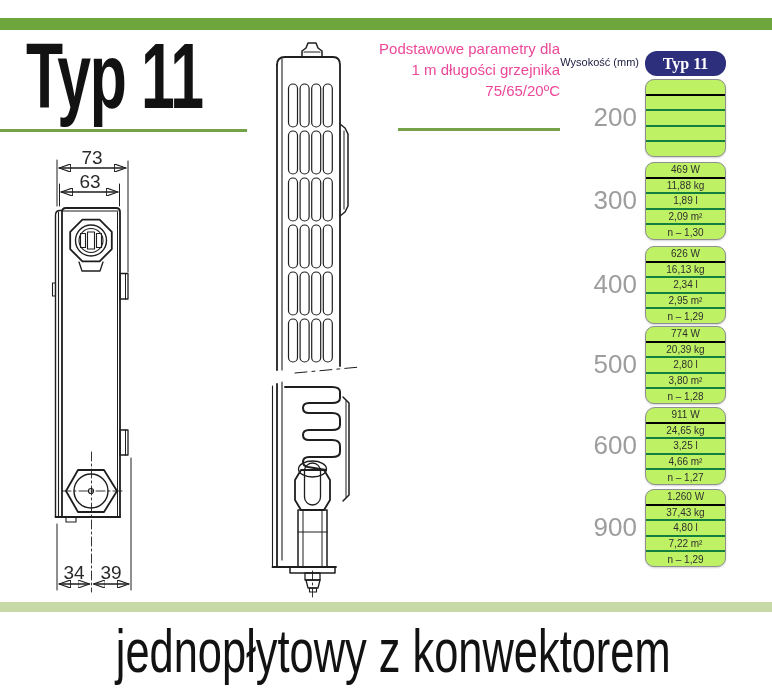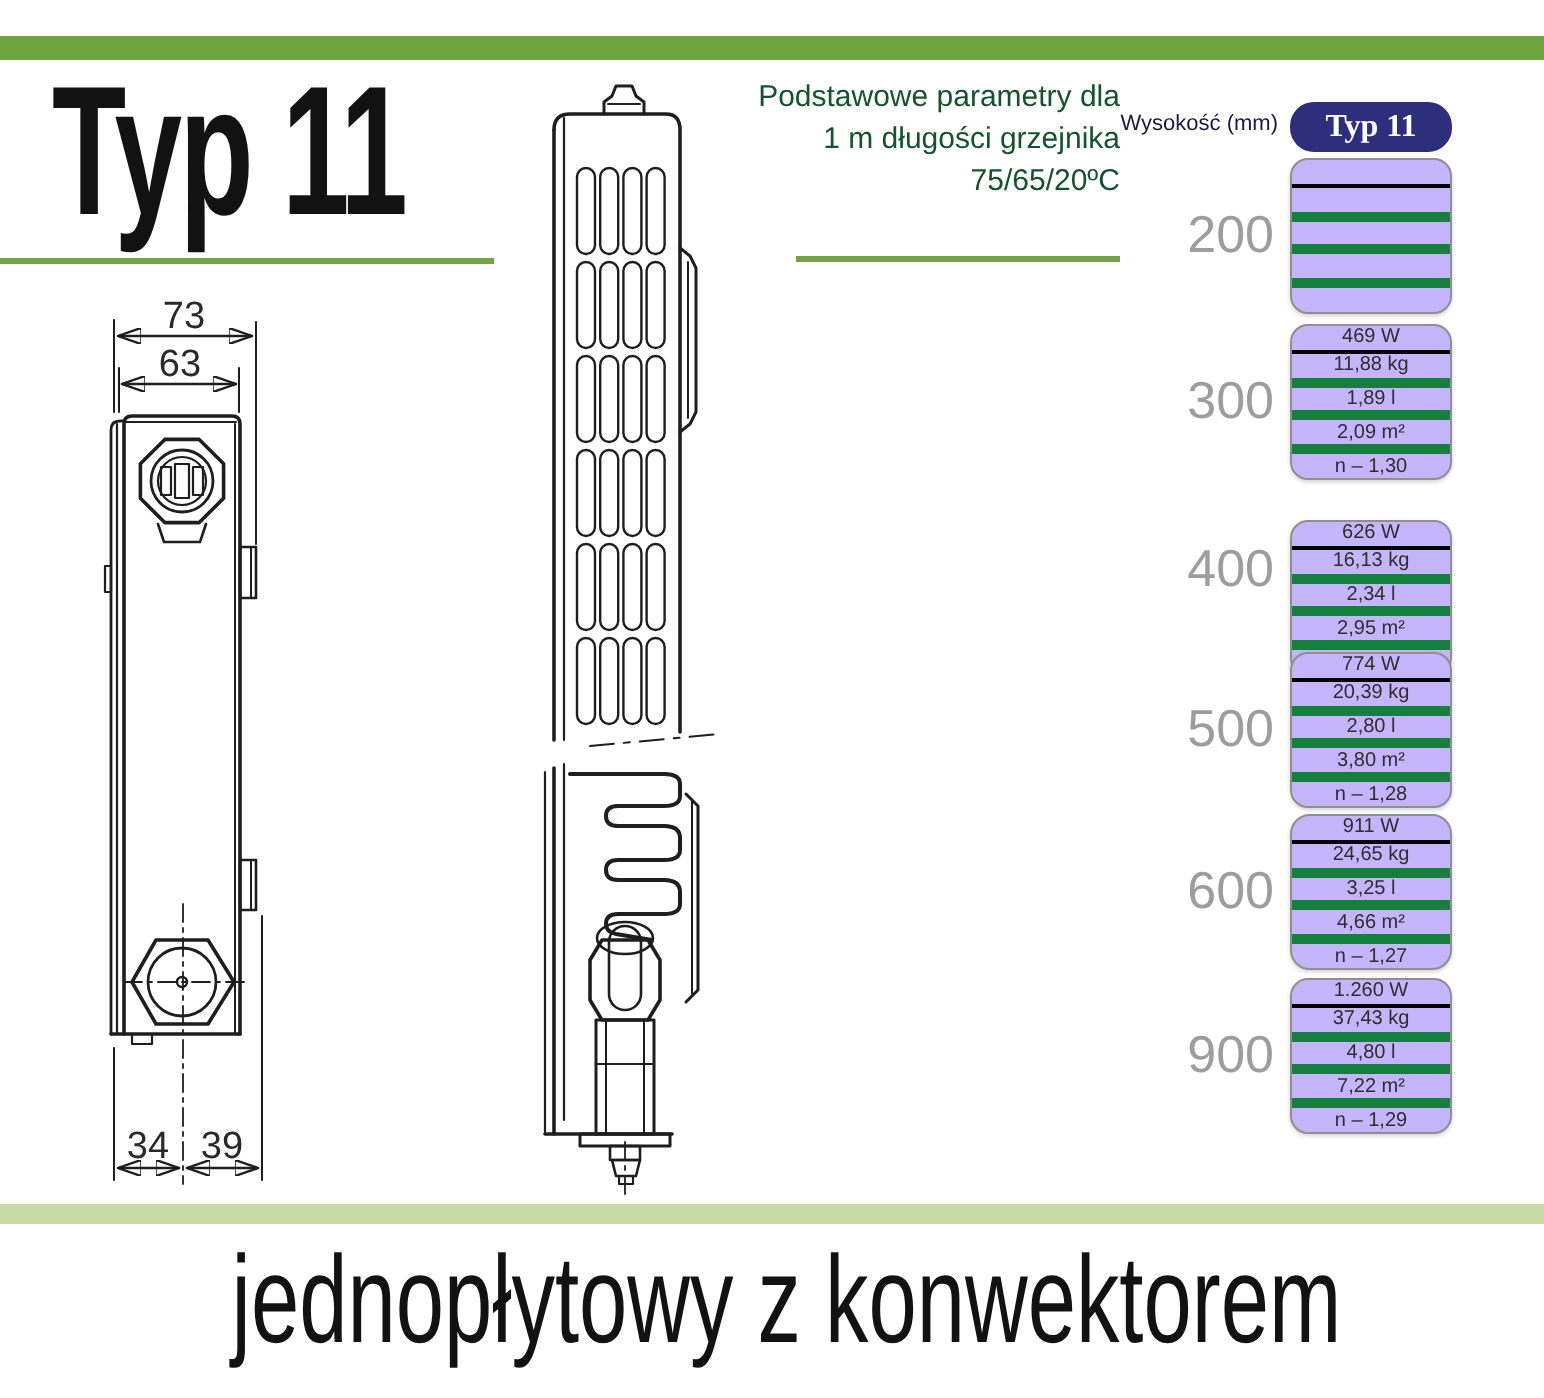--- a/index.html
+++ b/index.html
@@ -3,33 +3,33 @@
 <meta charset="utf-8">
 <style>
   html,body{margin:0;padding:0;background:#e9e9e9;}
   .stage{position:relative;width:772px;height:699px;background:#ffffff;overflow:hidden;
          font-family:"Liberation Sans",sans-serif;}
   .topbar{position:absolute;left:0;top:18px;width:772px;height:12px;background:#6ca63c;}
   .title{position:absolute;left:26px;top:30px;font-size:92px;line-height:1;font-weight:700;
          color:#121212;transform:scaleX(0.66);transform-origin:left top;letter-spacing:-2px;white-space:nowrap;}
   .title-underline{position:absolute;left:0;top:129px;width:247px;height:3px;background:#76a247;}
   .params{position:absolute;right:212px;top:38px;width:280px;text-align:right;
-          font-size:15px;line-height:21px;color:#14532d;}
+          font-size:15px;line-height:21px;color:#ec4899;}
   .params-underline{position:absolute;left:398px;top:128px;width:162px;height:3px;background:#76a247;}
   .wys-label{position:absolute;left:545px;top:56px;width:94px;text-align:right;
              font-size:11px;color:#1a1a40;}
   .pill{position:absolute;left:645px;top:51px;width:81px;height:25px;background:#2d2f7c;
         border-radius:12px;display:flex;align-items:center;justify-content:center;
         color:#ffffff;font-family:"Liberation Serif",serif;font-weight:700;font-size:16px;}
-  .spec-block{position:absolute;left:645px;width:81px;height:78px;background:#c4b5fd;
+  .spec-block{position:absolute;left:645px;width:81px;height:78px;background:#bef264;
               border:1px solid #8f8f8f;border-radius:9px;box-sizing:border-box;
               display:flex;flex-direction:column;overflow:hidden;
               box-shadow:0 1px 2px rgba(0,0,0,0.18);}
   .spec-cell{flex:1;display:flex;align-items:center;justify-content:center;
-             font-size:10px;color:#2e2e2e;border-bottom:5px solid #15803d;}
+             font-size:10px;color:#2e2e2e;border-bottom:2px solid #15803d;}
   .spec-cell:first-child{border-bottom:2px solid #000;}
   .spec-cell:last-child{border-bottom:none;}
   .row-label{position:absolute;left:561px;width:76px;text-align:right;
              font-size:26px;color:#9d9d9d;line-height:1;}
   .drawing{position:absolute;}
   .drawing path,.drawing line,.drawing rect,.drawing polygon,.drawing circle,.drawing ellipse,.drawing polyline{
       fill:none;stroke:#1e1e1e;stroke-linejoin:round;stroke-linecap:round;}
   .dim-text{font-family:"Liberation Sans",sans-serif;font-size:19px;fill:#2a2a2a;stroke:none;}
   .footer-bar{position:absolute;left:0;top:602px;width:772px;height:10px;background:#c7d9a7;}
   .footer-text{position:absolute;left:0;top:603px;width:772px;height:96px;line-height:96px;
@@ -184,21 +184,21 @@
     </div>
     <div class="row-label" style="top: 187px;">300</div>
     <div class="spec-block" style="top: 162px;">
       <div class="spec-cell">469 W</div>
       <div class="spec-cell">11,88 kg</div>
       <div class="spec-cell">1,89 l</div>
       <div class="spec-cell">2,09 m²</div>
       <div class="spec-cell">n – 1,30</div>
     </div>
     <div class="row-label" style="top: 271px;">400</div>
-    <div class="spec-block" style="top: 260px;">
+    <div class="spec-block" style="top: 246px;">
       <div class="spec-cell">626 W</div>
       <div class="spec-cell">16,13 kg</div>
       <div class="spec-cell">2,34 l</div>
       <div class="spec-cell">2,95 m²</div>
       <div class="spec-cell">n – 1,29</div>
     </div>
     <div class="row-label" style="top: 351px;">500</div>
     <div class="spec-block" style="top: 326px;">
       <div class="spec-cell">774 W</div>
       <div class="spec-cell">20,39 kg</div>

